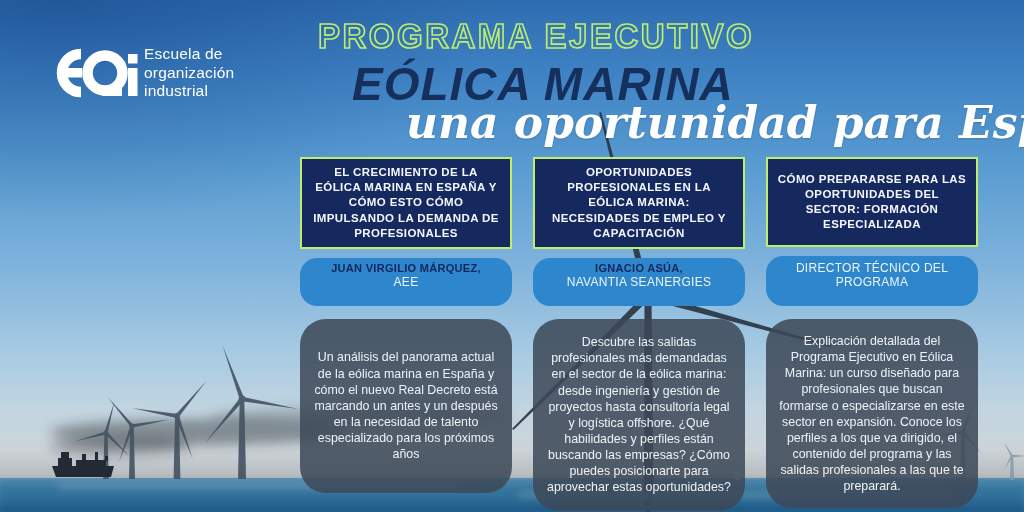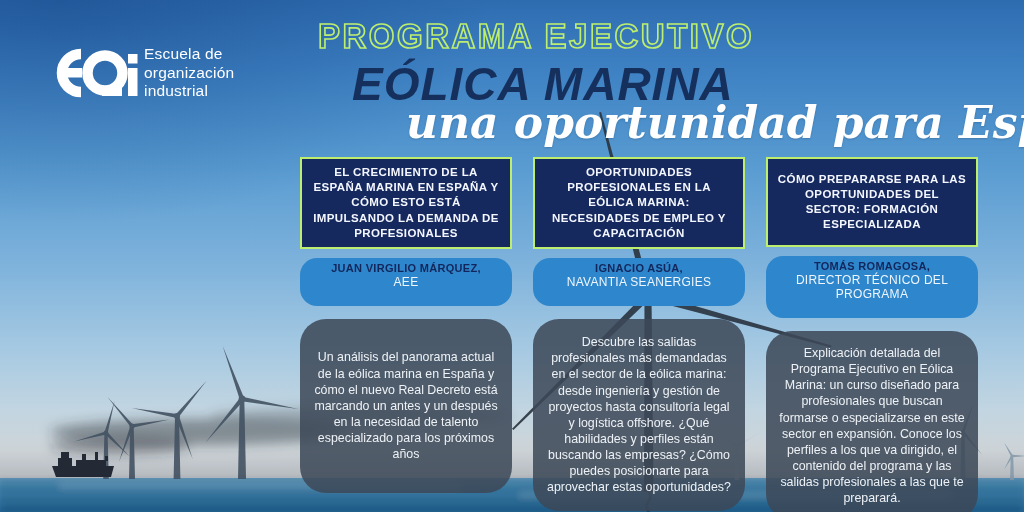--- a/index.html
+++ b/index.html
@@ -217,21 +217,21 @@
       </div>
     </div>
 
     <div class="kicker">PROGRAMA EJECUTIVO</div>
     <div class="title">EÓLICA MARINA</div>
     <div class="subtitle">una oportunidad para España</div>
 
     <div class="columns">
 
       <div class="col">
-        <div class="topic-box">EL CRECIMIENTO DE LA ESPAÑA MARINA EN ESPAÑA Y CÓMO ESTO ESTÁ IMPULSANDO LA DEMANDA DE PROFESIONALES</div>
+        <div class="topic-box">EL CRECIMIENTO DE LA EÓLICA MARINA EN ESPAÑA Y CÓMO ESTO CÓMO IMPULSANDO LA DEMANDA DE PROFESIONALES</div>
         <div class="speaker-pill">
           <div class="speaker-name">JUAN VIRGILIO MÁRQUEZ,</div>
           <div class="speaker-org">AEE</div>
         </div>
         <div class="desc-panel">
           <span>Un análisis del panorama actual de la eólica marina en España y cómo el nuevo Real Decreto está marcando un antes y un después en la necesidad de talento especializado para los próximos años</span>
         </div>
       </div>
 
       <div class="col">
@@ -241,21 +241,20 @@
           <div class="speaker-org">NAVANTIA SEANERGIES</div>
         </div>
         <div class="desc-panel">
           <span>Descubre las salidas profesionales más demandadas en el sector de la eólica marina: desde ingeniería y gestión de proyectos hasta consultoría legal y logística offshore. ¿Qué habilidades y perfiles están buscando las empresas? ¿Cómo puedes posicionarte para aprovechar estas oportunidades?</span>
         </div>
       </div>
 
       <div class="col">
         <div class="topic-box">CÓMO PREPARARSE PARA LAS OPORTUNIDADES DEL SECTOR: FORMACIÓN ESPECIALIZADA</div>
         <div class="speaker-pill">
-          <div class="speaker-name">TOMÁS ROMAGOSA,</div>
           <div class="speaker-org">DIRECTOR TÉCNICO DEL PROGRAMA</div>
         </div>
         <div class="desc-panel">
           <span>Explicación detallada del Programa Ejecutivo en Eólica Marina: un curso diseñado para profesionales que buscan formarse o especializarse en este sector en expansión. Conoce los perfiles a los que va dirigido, el contenido del programa y las salidas profesionales a las que te preparará.</span>
         </div>
       </div>
 
     </div>
   </div>
 </div>

